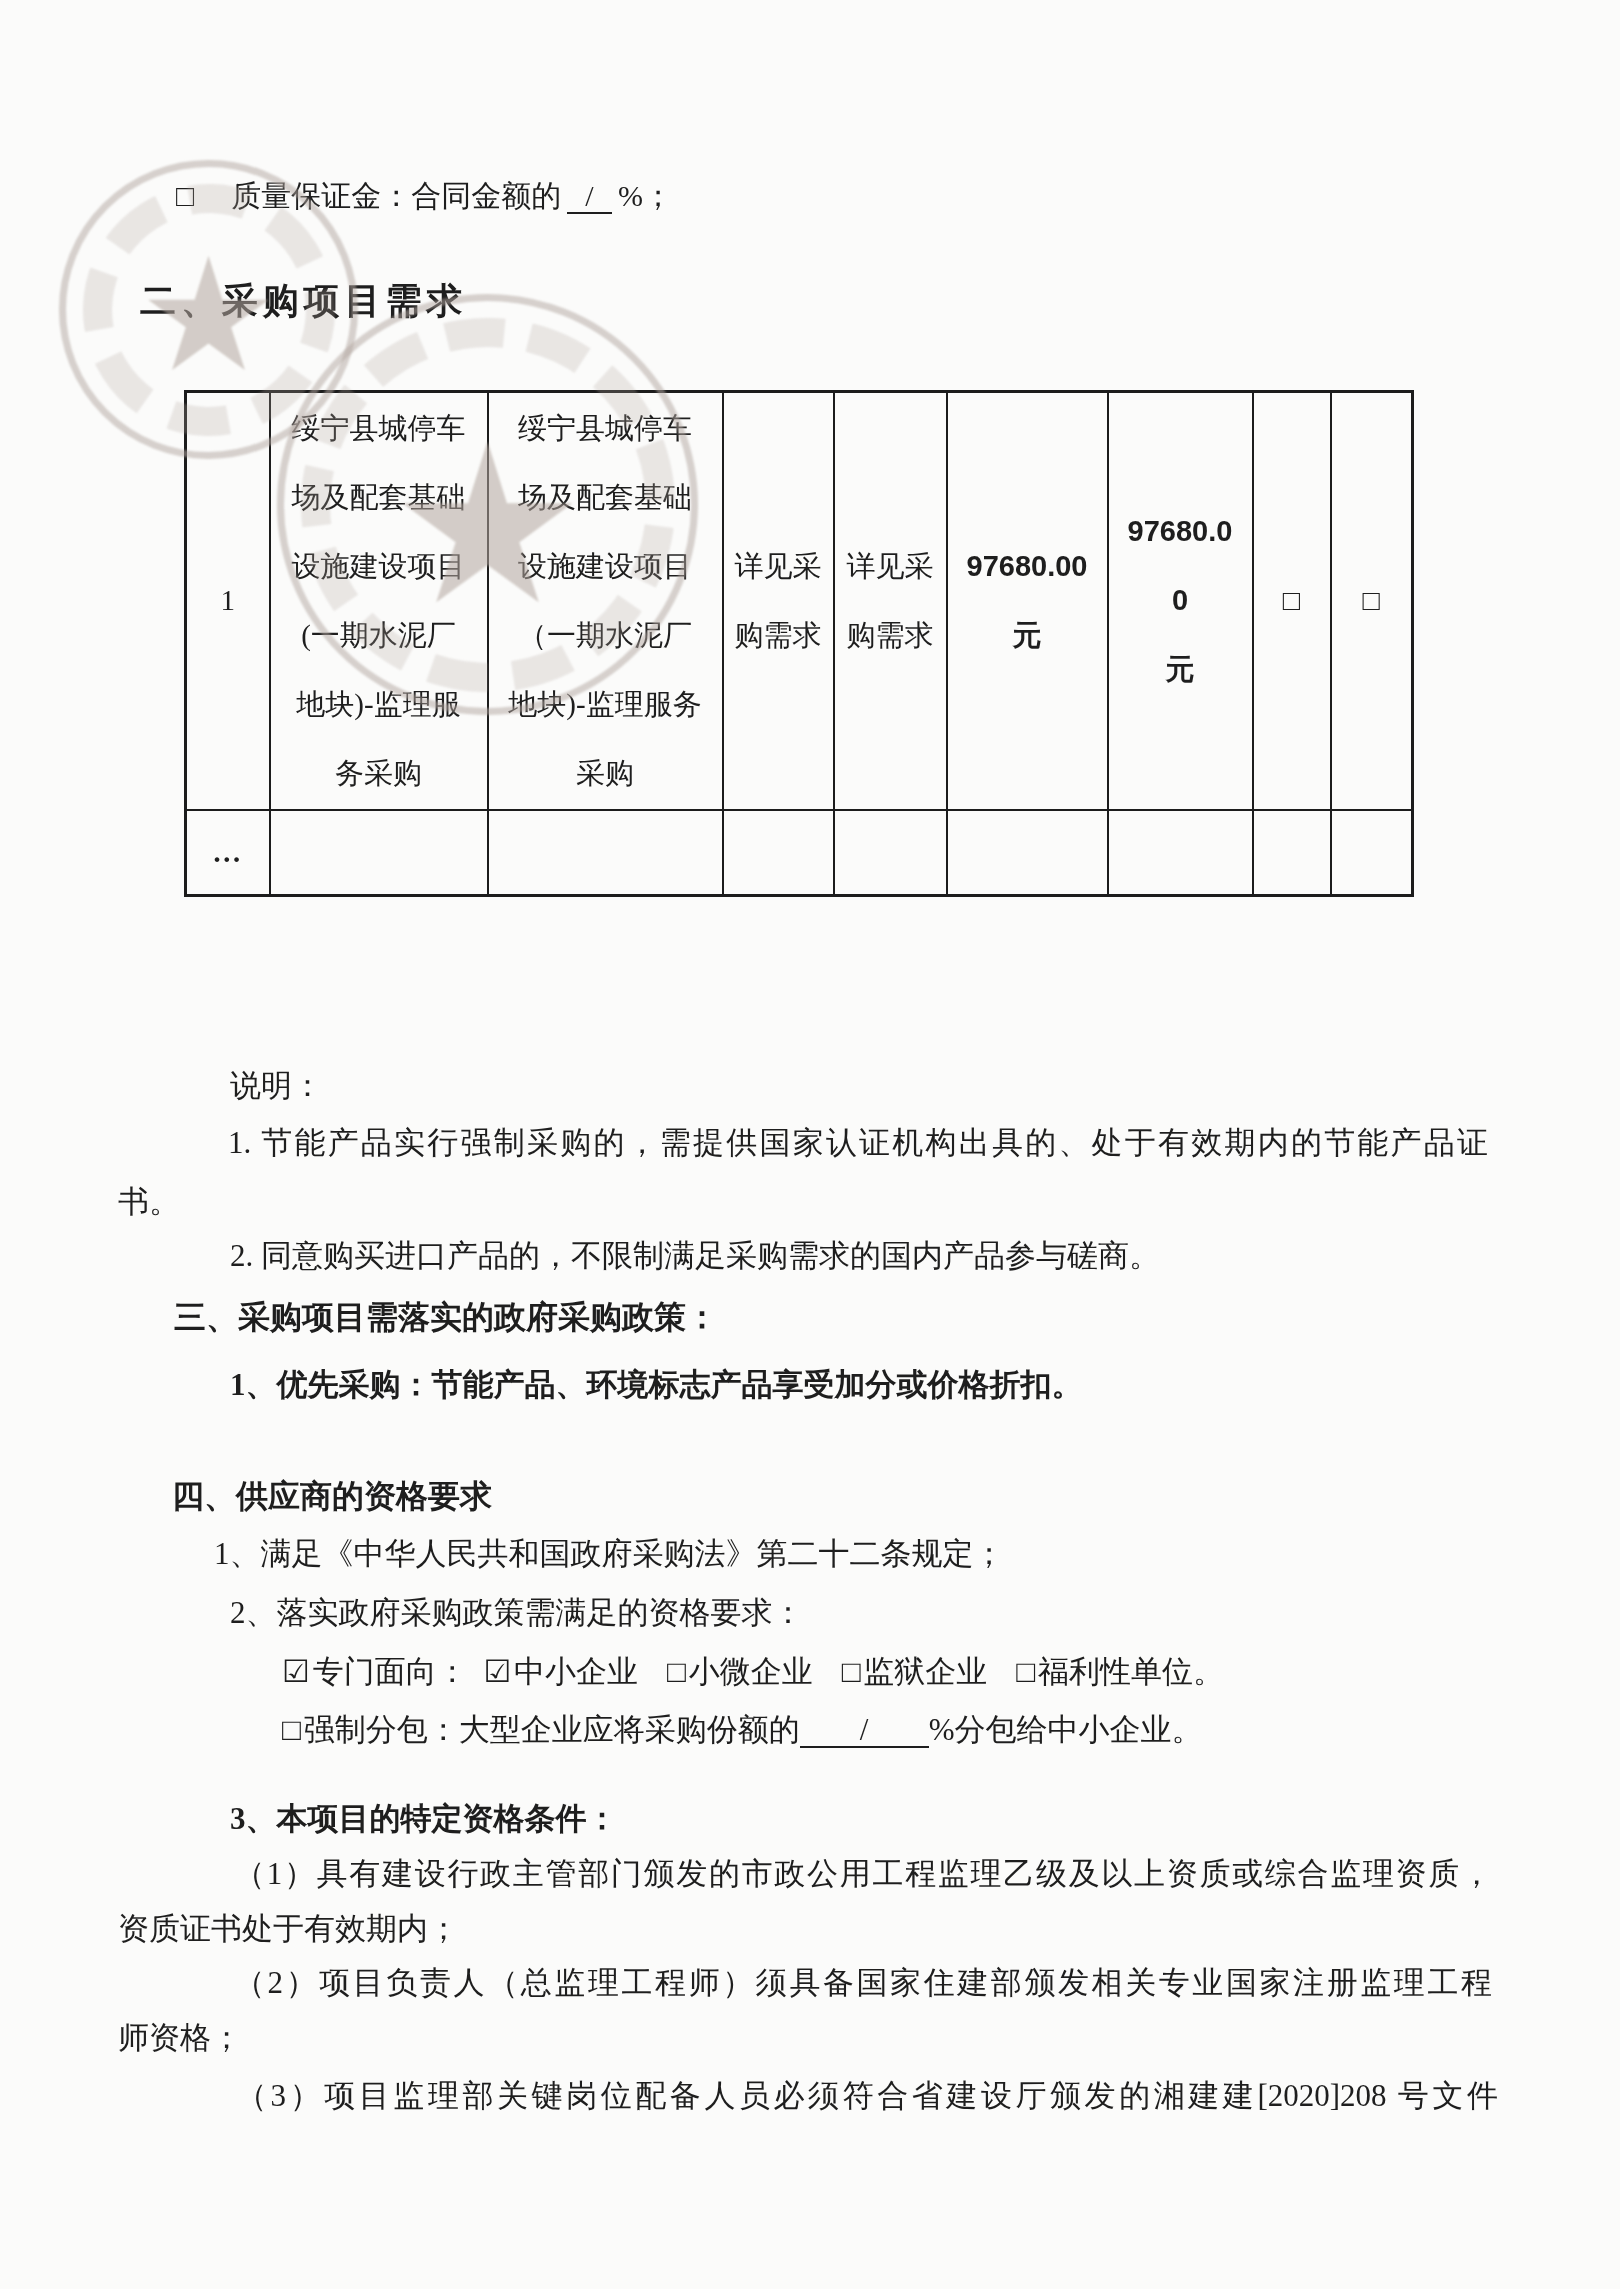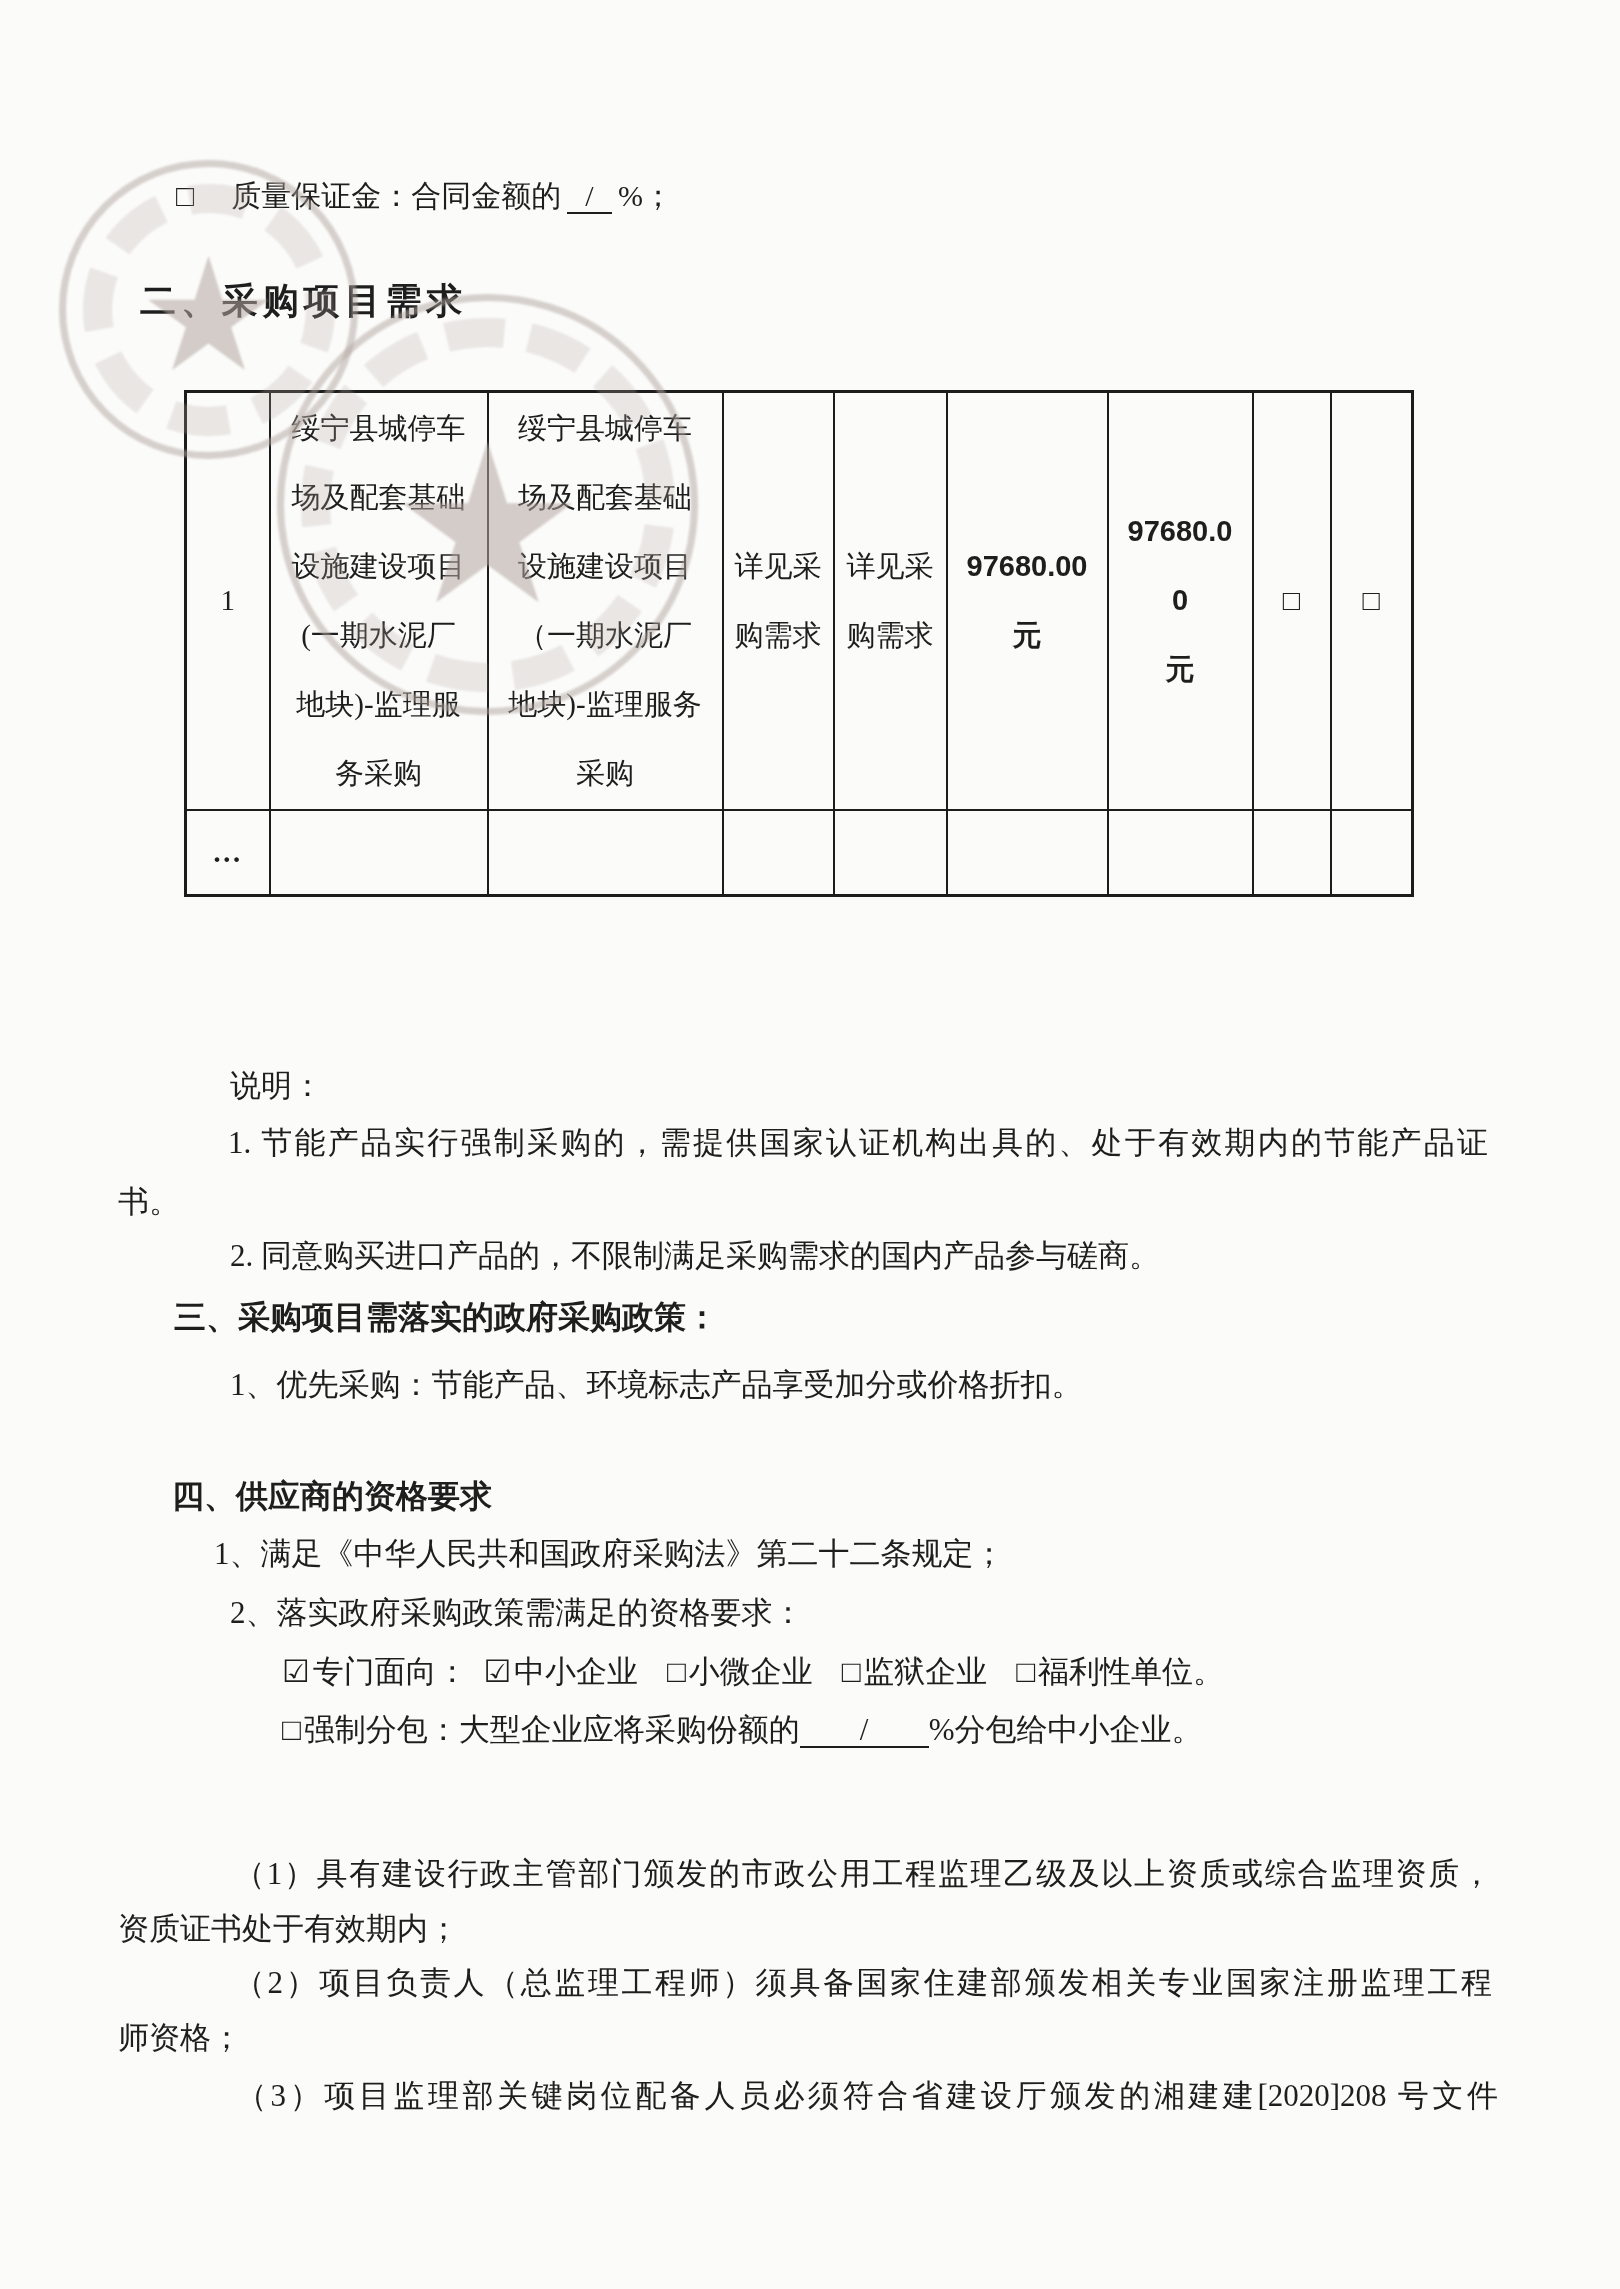--- a/index.html
+++ b/index.html
@@ -116,34 +116,35 @@
     </tr>
   </tbody>
     </table>
 
   <div class="L para" style="top:1063px;left:230px;">说明：</div>
   <div class="L para jline" style="top:1120px;left:118px;width:1370px;text-indent:110px;">1. 节能产品实行强制采购的，需提供国家认证机构出具的、处于有效期内的节能产品证</div>
   <div class="L para" style="top:1179px;left:118px;">书。</div>
   <div class="L para" style="top:1233px;left:230px;">2. 同意购买进口产品的，不限制满足采购需求的国内产品参与磋商。</div>
 
   <div class="L h-sub" style="top:1296px;left:174px;">三、采购项目需落实的政府采购政策：</div>
-  <div class="L para" style="top:1362px;left:230px;">1、优先采购：节能产品、环境标志产品享受加分或价格折扣。</div>
+  <div class="L para" style="top:1362px;left:230px;font-weight:bold;">1、优先采购：节能产品、环境标志产品享受加分或价格折扣。</div>
 
   <div class="L h-sub" style="top:1475px;left:172px;">四、供应商的资格要求</div>
   <div class="L para" style="top:1531px;left:214px;">1、满足《中华人民共和国政府采购法》第二十二条规定；</div>
   <div class="L para" style="top:1590px;left:230px;">2、落实政府采购政策需满足的资格要求：</div>
 
   <div class="L para" style="top:1707px;left:282px;">
     <span class="cbx">□</span><span>强制分包：大型企业应将采购份额的</span><span class="blank-l">/</span><span>%分包给中小企业。</span>
   </div>
 
   <div class="L para" style="top:1649px;left:282px;">
     <span class="cbx">☑</span><span>专门面向：</span><span class="opt-first"><span class="cbx">☑</span><span>中小企业</span></span><span class="opt"><span class="cbx">□</span><span>小微企业</span></span><span class="opt"><span class="cbx">□</span><span>监狱企业</span></span><span class="opt"><span class="cbx">□</span><span>福利性单位。</span></span>
   </div>
 
+  <div class="L para bold" style="top:1796px;left:230px;">3、本项目的特定资格条件：</div>
 
   <div class="L para jline" style="top:1851px;left:118px;width:1374px;text-indent:116px;">（1）具有建设行政主管部门颁发的市政公用工程监理乙级及以上资质或综合监理资质，</div>
   <div class="L para" style="top:1906px;left:118px;">资质证书处于有效期内；</div>
   <div class="L para jline" style="top:1960px;left:118px;width:1374px;text-indent:116px;">（2）项目负责人（总监理工程师）须具备国家住建部颁发相关专业国家注册监理工程</div>
   <div class="L para" style="top:2015px;left:118px;">师资格；</div>
   <div class="L para jline" style="top:2073px;left:118px;width:1380px;text-indent:118px;">（3）项目监理部关键岗位配备人员必须符合省建设厅颁发的湘建建[2020]208 号文件</div>
 
 </div>
 
 

